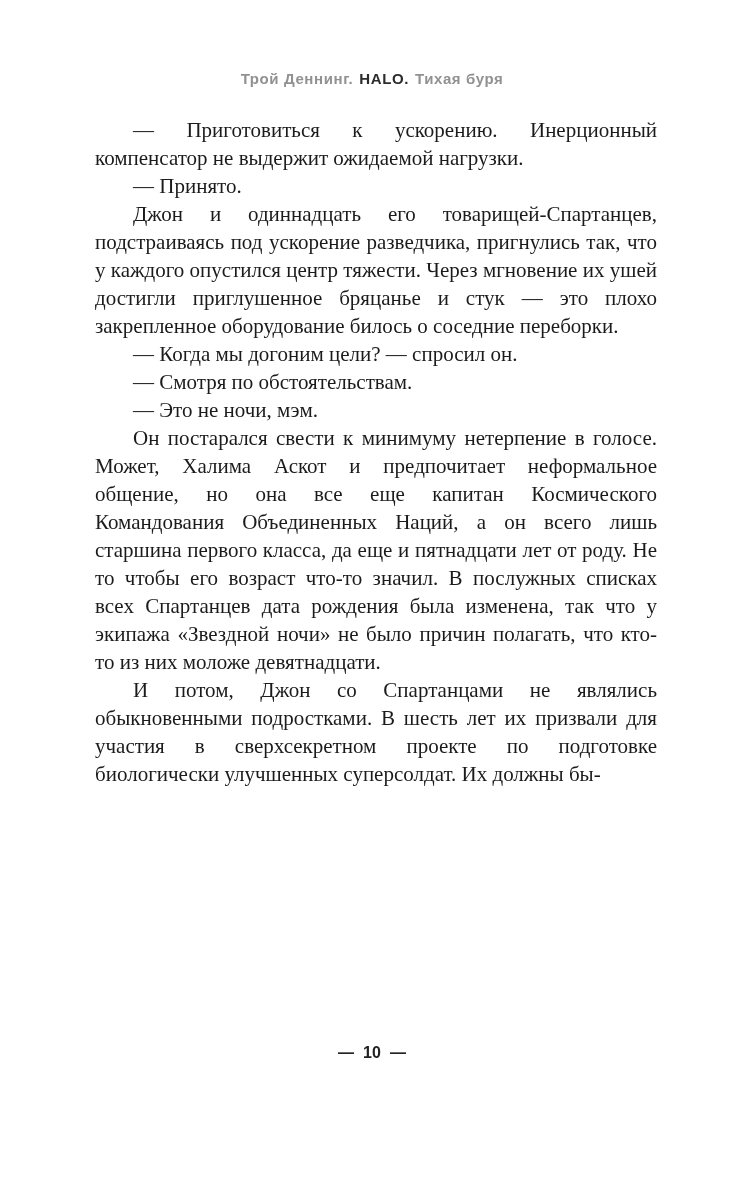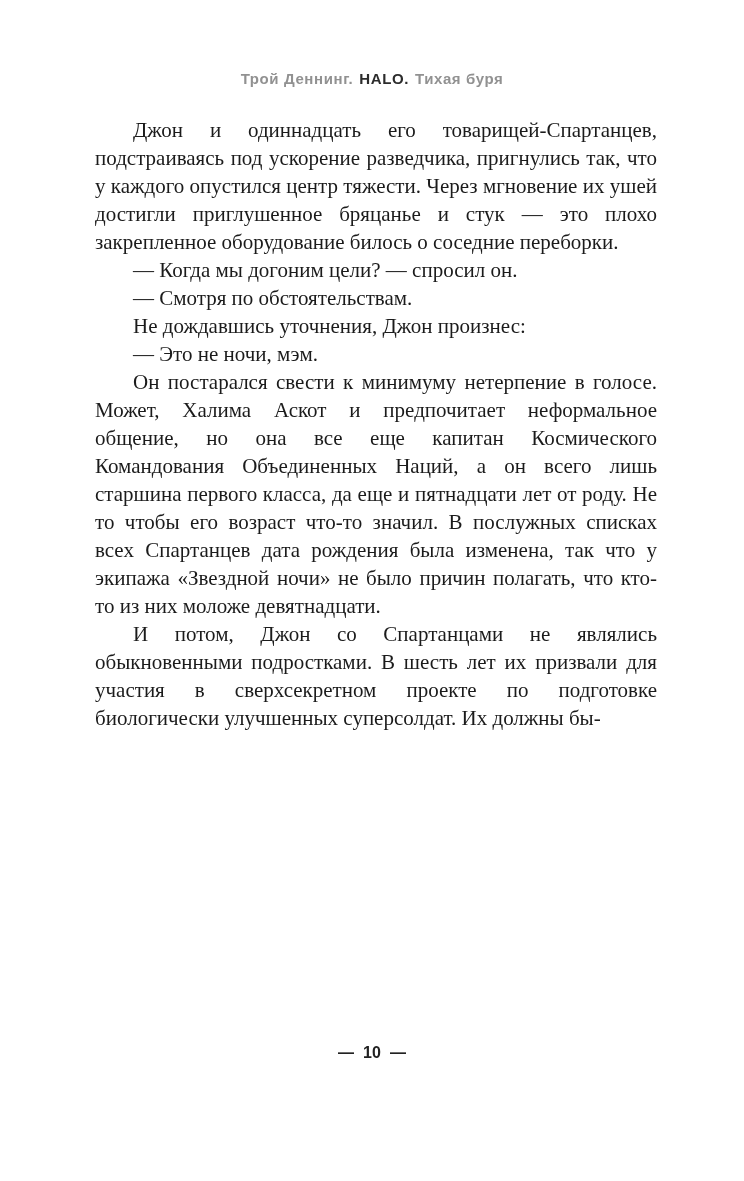--- a/index.html
+++ b/index.html
@@ -61,24 +61,25 @@
 </head>
 <body>
 
 <div class="page">
 
   <div class="running-header">
     <span class="part">Трой Деннинг.</span><span class="part dark">HALO.</span><span class="part">Тихая буря</span>
   </div>
 
   <div class="text-block">
+    <p>— Приготовиться к ускорению. Инерционный компенсатор не выдержит ожидаемой нагрузки.</p>
+    <p>— Принято.</p>
     <p>Джон и одиннадцать его товарищей-Спартанцев, подстраиваясь под ускорение разведчика, пригнулись так, что у каждого опустился центр тяжести. Через мгновение их ушей достигли приглушенное бряцанье и стук — это плохо закрепленное оборудование билось о соседние переборки.</p>
     <p>— Когда мы догоним цели? — спросил он.</p>
     <p>— Смотря по обстоятельствам.</p>
-    <p>Не дождавшись уточнения, Джон произнес:</p>
     <p>— Это не ночи, мэм.</p>
     <p>Он постарался свести к минимуму нетерпение в голосе. Может, Халима Аскот и предпочитает неформальное общение, но она все еще капитан Космического Командования Объединенных Наций, а он всего лишь старшина первого класса, да еще и пятнадцати лет от роду. Не то чтобы его возраст что-то значил. В послужных списках всех Спартанцев дата рождения была изменена, так что у экипажа «Звездной ночи» не было причин полагать, что кто-то из них моложе девятнадцати.</p>
     <p>И потом, Джон со Спартанцами не являлись обыкновенными подростками. В шесть лет их призвали для участия в сверхсекретном проекте по подготовке биологически улучшенных суперсолдат. Их должны бы-</p>
   </div>
 
   <div class="page-footer">
     <span>—</span><span class="pagenum">10</span><span>—</span>
   </div>
 
 </div>

